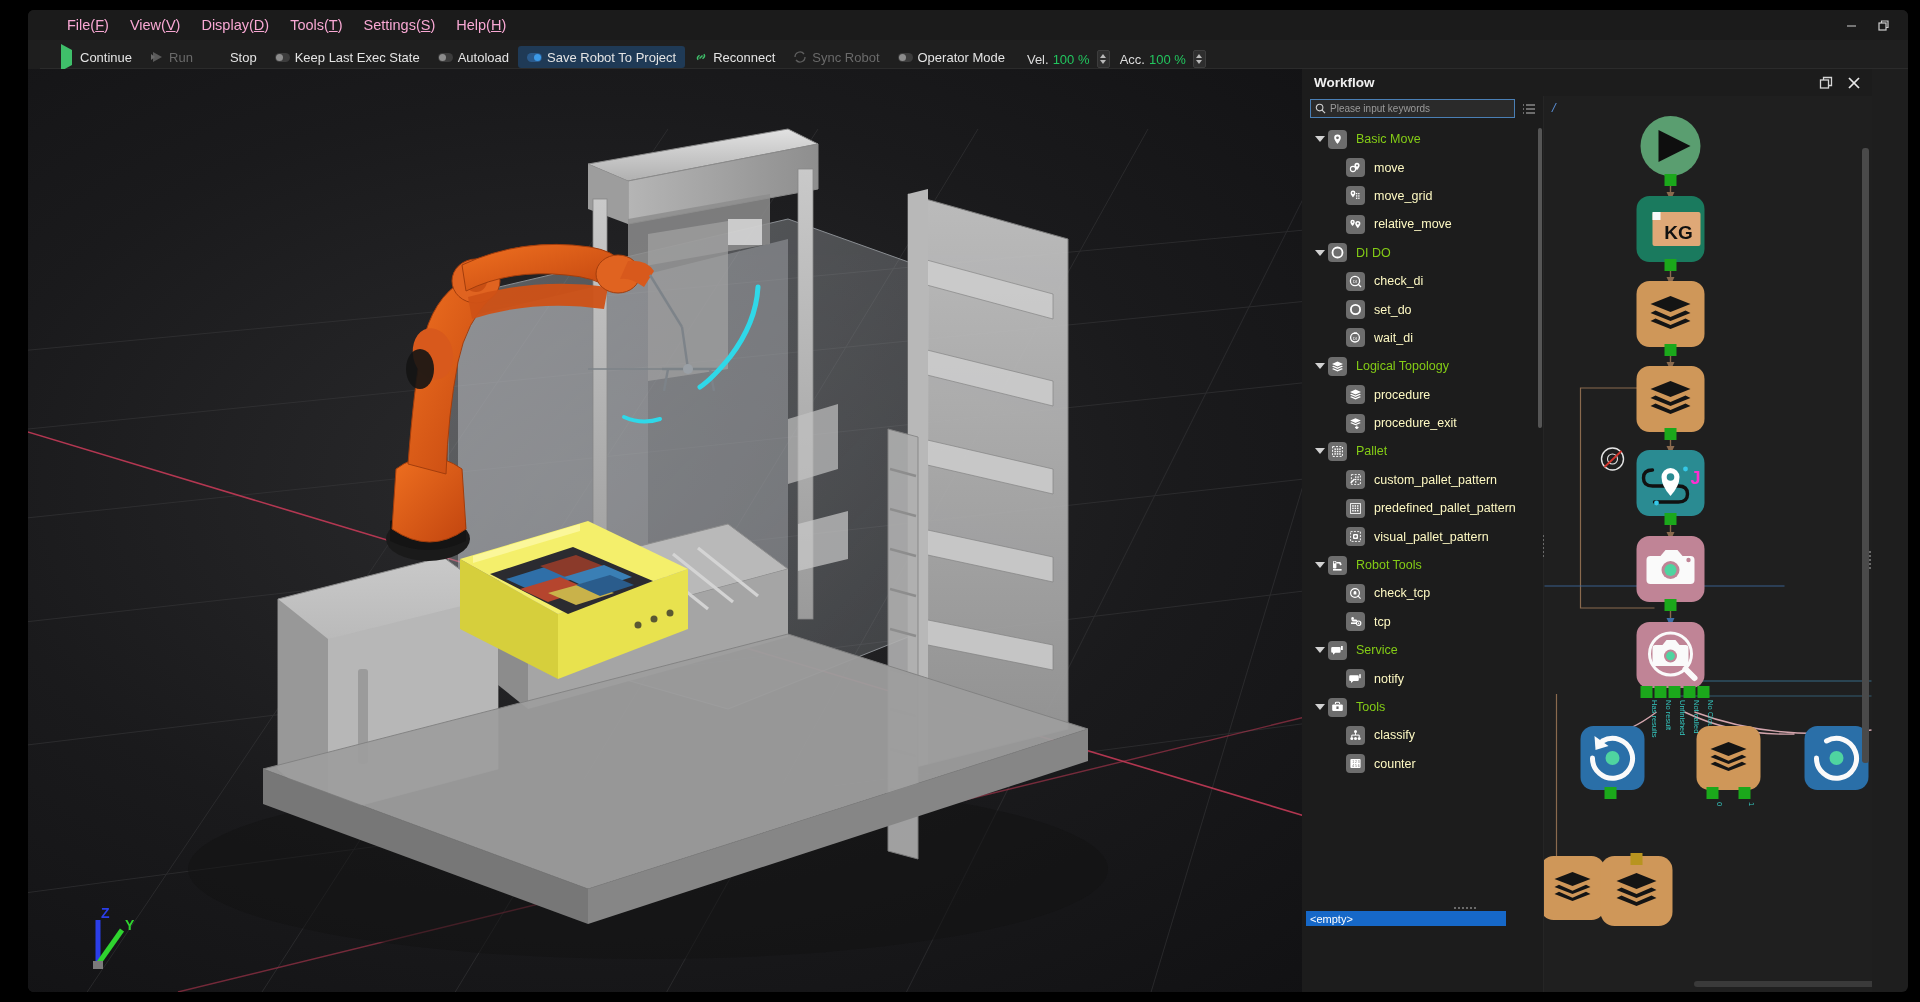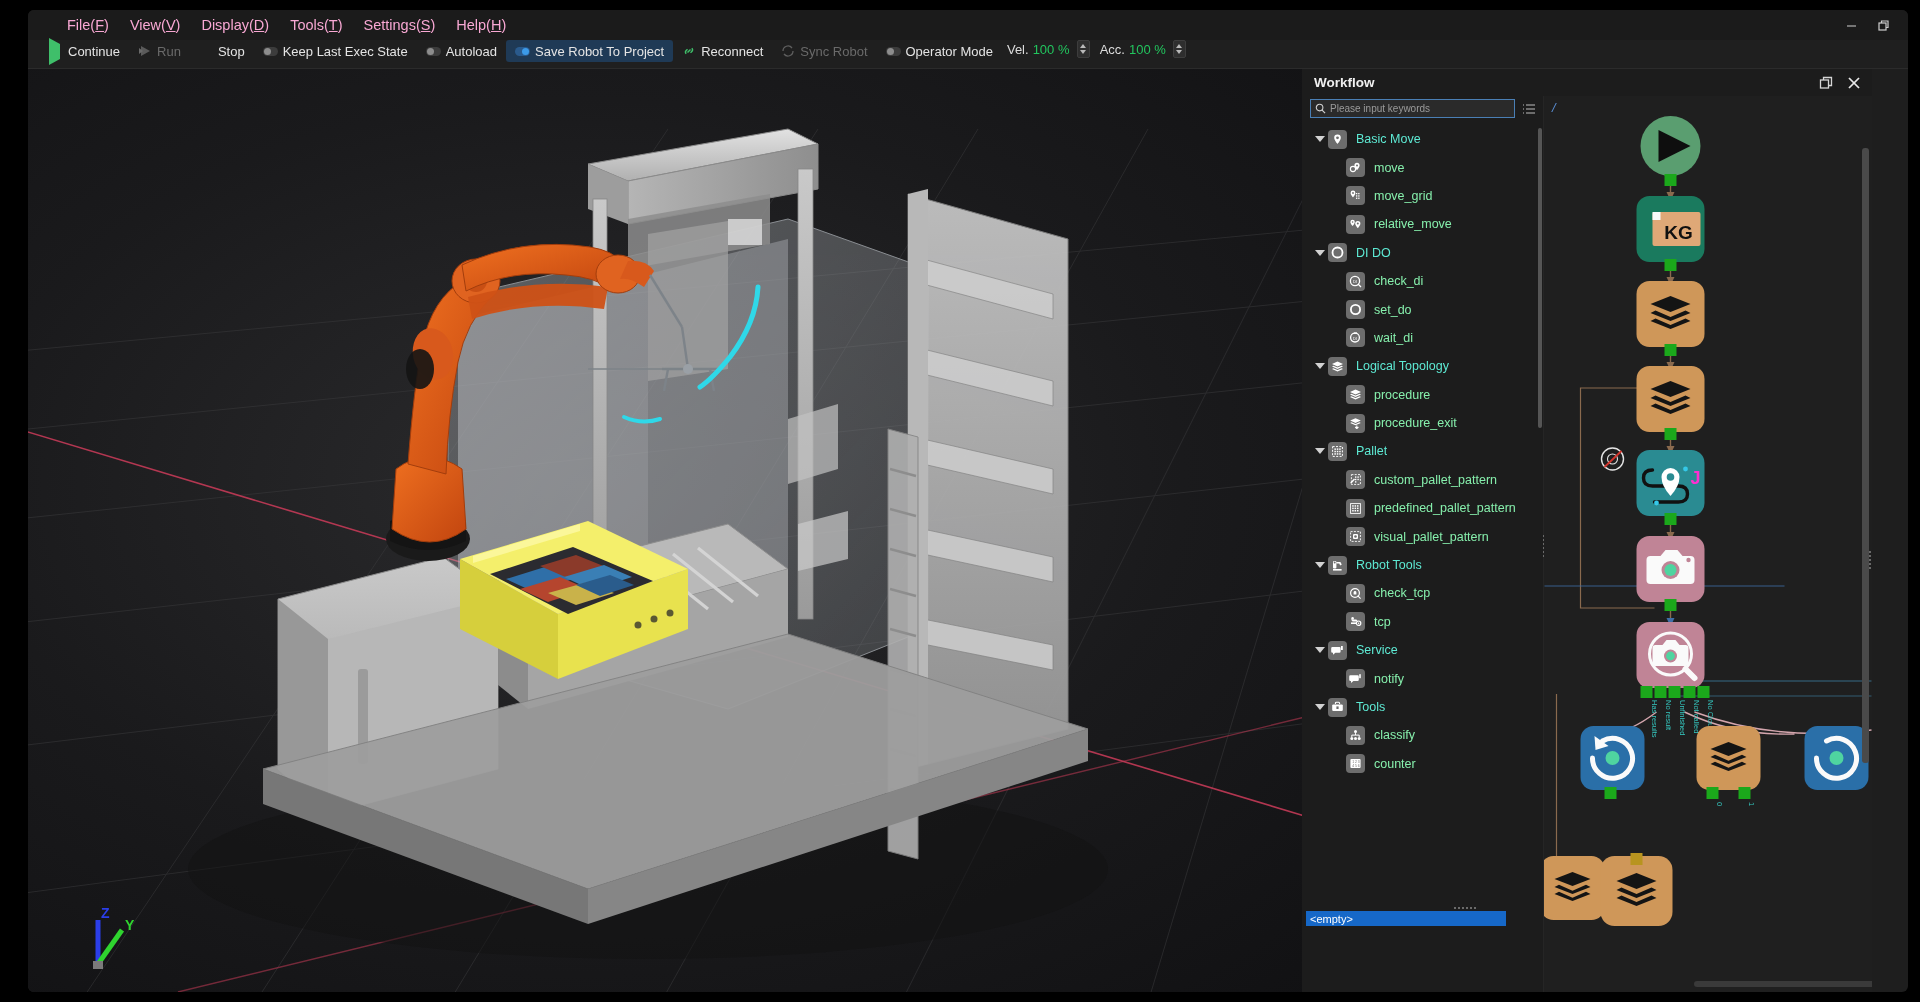--- a/index.html
+++ b/index.html
@@ -35,23 +35,23 @@
     margin-left: auto; display: flex; align-items: center;
     gap: 2px; padding-right: 10px;
   }
   .win-btn {
     width: 30px; height: 26px; display: flex; align-items: center;
     justify-content: center; color: #cfcfcf;
   }
 
   
   .toolbar {
-    position: absolute; left: 0; top: 30px; width: 100%; height: 29px;
+    position: absolute; left: 12px; top: 30px; width: 100%; height: 29px;
     background: #1f1f1f; border-bottom: 1px solid #2b2b2b;
-    display: flex; align-items: flex-start; padding-left: 12px; gap: 0px;
+    display: flex; align-items: flex-end; padding-left: 12px; gap: 0px;
   }
   .tb-item {
     display: flex; align-items: center; gap: 5px;
     padding: 3px 9px; height: 22px; border-radius: 3px;
     font-size: 13px; color: #e4e4e4; white-space: nowrap;
   }
   .tb-item.disabled { color: #6a6a6a; }
   .tb-item.active { background: #1f3a56; }
   .ic { width: 14px; height: 14px; flex: 0 0 14px; display:inline-block; position: relative; }
   .ic-play-green {
@@ -123,34 +123,34 @@
     color: #d8d8d8; font-size: 10px; font-family: "Liberation Sans", sans-serif;
   }
   .search-box input::placeholder { color: #9a9a9a; }
   .list-toggle { width: 16px; height: 16px; display:flex;align-items:center;justify-content:center; }
 
   .tree-scroll {
     flex: 1; overflow: hidden; position: relative; padding-top: 2px;
   }
   .tree-node {
     display: flex; align-items: center; height: 28.4px;
-    font-size: 12.5px; color: #5eead4; cursor: default;
+    font-size: 12.5px; color: #84cc16; cursor: default;
   }
   .tw {
     width: 16px; display: flex; align-items: center; justify-content: center;
     flex: 0 0 16px; margin-left: 10px;
   }
   .caret { width:0;height:0;border-left:5px solid transparent;border-right:5px solid transparent;border-top:6px solid #d2d2d2; }
   .node-icon {
     width: 19px; height: 19px; border-radius: 4px; background: #6d6d6d;
     flex: 0 0 19px; display:flex;align-items:center;justify-content:center;
     margin-right: 9px;
   }
   .tree-node.child .node-icon { margin-left: 18px; }
-  .tree-node.child { color: #86efac; }
+  .tree-node.child { color: #fef9c3; }
   .node-label { white-space: nowrap; overflow: hidden; }
 
   .tree-vscroll {
     position: absolute; right: 1px; top: 32px; width: 4px; height: 300px;
     background: #555; border-radius: 2px;
   }
   .tree-splitter {
     position: absolute; right: -4px; top: 430px; width: 6px; height: 40px;
     display: flex; flex-direction: column; justify-content: center; align-items: center; gap: 2px;
   }
@@ -260,21 +260,21 @@
             <path d="M2 7 a5 5 0 0 1 9-3" stroke="#5f5f5f" stroke-width="1.3" fill="none"></path>
             <path d="M12 7 a5 5 0 0 1-9 3" stroke="#5f5f5f" stroke-width="1.3" fill="none"></path>
           </svg>
       </span>
       <span>Sync Robot</span>
     </div>
     <div class="tb-item">
       <span class="toggle"></span>
       <span>Operator Mode</span>
     </div>
-    <div class="spin-wrap" style="margin-left:5px">
+    <div class="spin-wrap" style="margin-left:13px">
       <span class="spin-label">Vel.</span>
       <span class="spin-val">100 %</span>
       <span class="spinner">
         <i class="spin-arrow up"></i>
           <i class="spin-arrow dn"></i>
       </span>
     </div>
     <div class="spin-wrap" style="margin-left:10px">
       <span class="spin-label">Acc.</span>
       <span class="spin-val">100 %</span>

